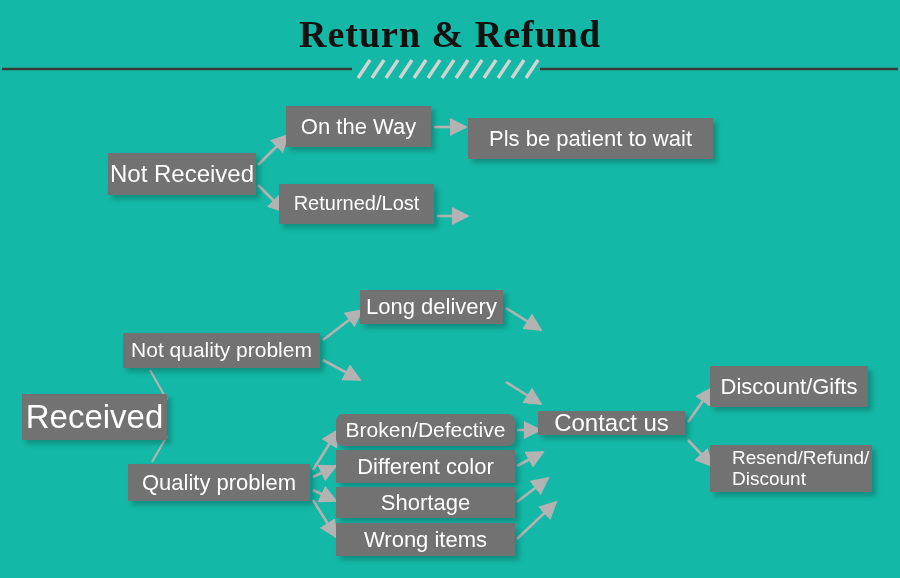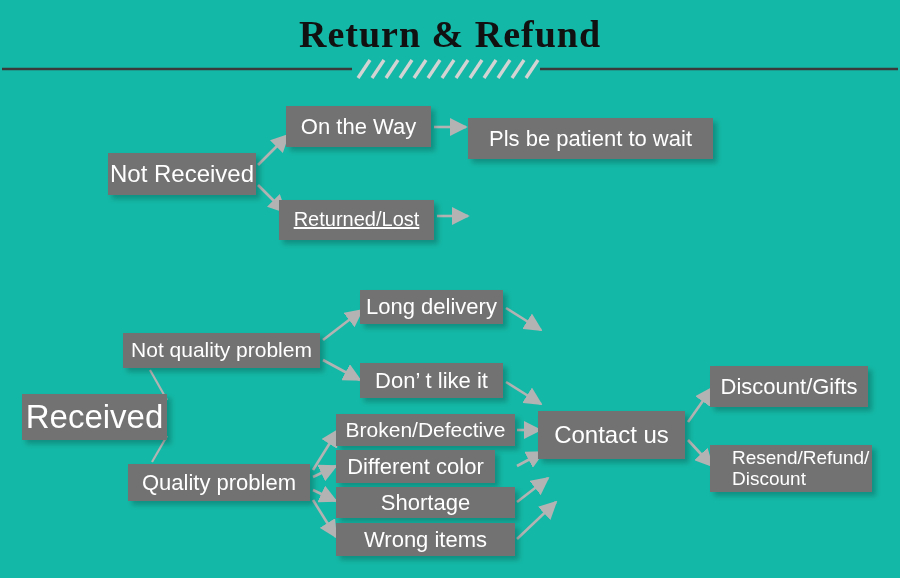--- a/index.html
+++ b/index.html
@@ -133,41 +133,40 @@
       <line x1="167" y1="436" x2="152" y2="462"></line>
     </g>
   </svg>
 
   <div class="node" style="left:108px;top:153px;width:148px;height:42px;font-size:24px;">Not Received</div>
 
   <div class="node" style="left:286px;top:106px;width:145px;height:41px;font-size:22px;">On the Way</div>
 
   <div class="node" style="left:468px;top:106px;width:245px;height:41px;font-size:22px;margin-top:12px;">Pls be patient to wait</div>
 
-  <div class="node" style="left:279px;top:200px;width:155px;height:40px;font-size:20px;text-decoration:underline;">Returned/Lost</div>
+  <div class="node" style="left:279px;top:184px;width:155px;height:40px;font-size:20px;">Returned/Lost</div>
 
 
   <div class="node" style="left:22px;top:394px;width:145px;height:46px;font-size:33px;">Received</div>
 
   <div class="node" style="left:123px;top:333px;width:197px;height:35px;font-size:21px;">Not quality problem</div>
 
   <div class="node" style="left:128px;top:464px;width:182px;height:37px;font-size:22px;">Quality problem</div>
 
   <div class="node" style="left:360px;top:290px;width:143px;height:34px;font-size:22px;">Long delivery</div>
 
-  <div class="node" style="left:360px;top:363px;width:143px;height:35px;font-size:22px;">Don’ t like it</div>
 
-  <div class="node" style="left:336px;top:414px;width:179px;height:32px;font-size:21px;">Broken/Defective</div>
+  <div class="node" style="left:336px;top:414px;width:179px;height:32px;font-size:21px;border-radius:7px;">Broken/Defective</div>
 
-  <div class="node" style="left:336px;top:450px;width:159px;height:33px;font-size:22px;">Different color</div>
+  <div class="node" style="left:336px;top:450px;width:179px;height:33px;font-size:22px;">Different color</div>
 
   <div class="node" style="left:336px;top:487px;width:179px;height:31px;font-size:22px;">Shortage</div>
 
   <div class="node" style="left:336px;top:523px;width:179px;height:33px;font-size:22px;">Wrong items</div>
 
-  <div class="node" style="left:538px;top:411px;width:147px;height:48px;font-size:24px;">Contact us</div>
+  <div class="node" style="left:538px;top:411px;width:147px;height:24px;font-size:24px;">Contact us</div>
 
   <div class="node" style="left:710px;top:366px;width:158px;height:41px;font-size:22px;">Discount/Gifts</div>
 
   <div class="node left" style="left:710px;top:445px;width:162px;height:47px;font-size:19px;">Resend/Refund/
 Discount</div>
 
 </div>
 
 </body></html>

